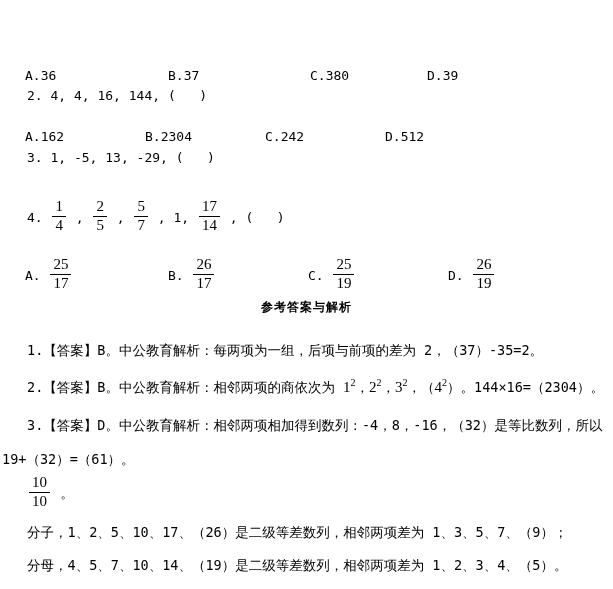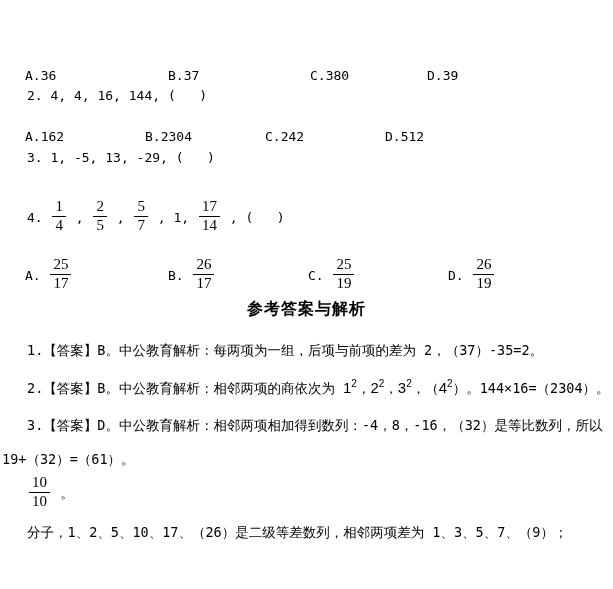--- a/index.html
+++ b/index.html
@@ -21,25 +21,25 @@
   
   .frac{
     display:inline-block;vertical-align:middle;text-align:center;
     font-family:"Liberation Serif","DejaVu Serif",serif;
     font-size:15px;line-height:1.05;margin:0 2px;position:relative;top:-2px;
   }
   .frac .fn{display:block;border-bottom:1px solid #000;padding:0 3px 1px 3px;}
   .frac .fd{display:block;padding-top:1px;}
   .fracline{line-height:44px;}
   
-  .pw{font-family:Liberation Sans, sans-serif;font-size:15px;}
+  .pw{font-family:Liberation Serif, serif;font-size:15px;}
   .pw sup{font-size:10px;line-height:0;}
   .heading{
     position:absolute;left:0;width:613px;text-align:center;
-    font-size:16px;font-weight:bold;letter-spacing:1px;
+    font-size:12px;font-weight:bold;letter-spacing:1px;
   }
 </style>
 </head>
 <body>
 
 <div class="page">
 
   <div class="optrow" style="top:56px">
     <span class="opt" style="left:25px">A.36</span>
     <span class="opt" style="left:168px">B.37</span>
@@ -70,14 +70,15 @@
 
   <div class="line cjk" style="top:342px">1.【答案】B。中公教育解析：每两项为一组，后项与前项的差为 2，（37）-35=2。</div>
 
   <div class="line cjk" style="top:379px"><span>2.【答案】B。中公教育解析：相邻两项的商依次为 </span><span class="pw"><span>1</span><sup>2</sup></span><span>，</span><span class="pw"><span>2</span><sup>2</sup></span><span>，</span><span class="pw"><span>3</span><sup>2</sup></span><span>，（</span><span class="pw"><span>4</span><sup>2</sup></span><span>）。</span><span>144×16=（2304）。</span></div>
 
   <div class="line cjk" style="top:417px">3.【答案】D。中公教育解析：相邻两项相加得到数列：-4，8，-16，（32）是等比数列，所以</div>
   <div class="line cjk" style="top:451px;left:2px">19+（32）=（61）。</div>
 
   <div class="line cjk fracline" style="top:474px;line-height:38px"><span class="frac"><span class="fn">10</span><span class="fd">10</span></span><span> 。</span></div>
   <div class="line cjk" style="top:524px">分子，1、2、5、10、17、（26）是二级等差数列，相邻两项差为 1、3、5、7、（9）；</div>
+  <div class="line cjk" style="top:557px">分母，4、5、7、10、14、（19）是二级等差数列，相邻两项差为 1、2、3、4、（5）。</div>
 
 </div>
 
 </body></html>

